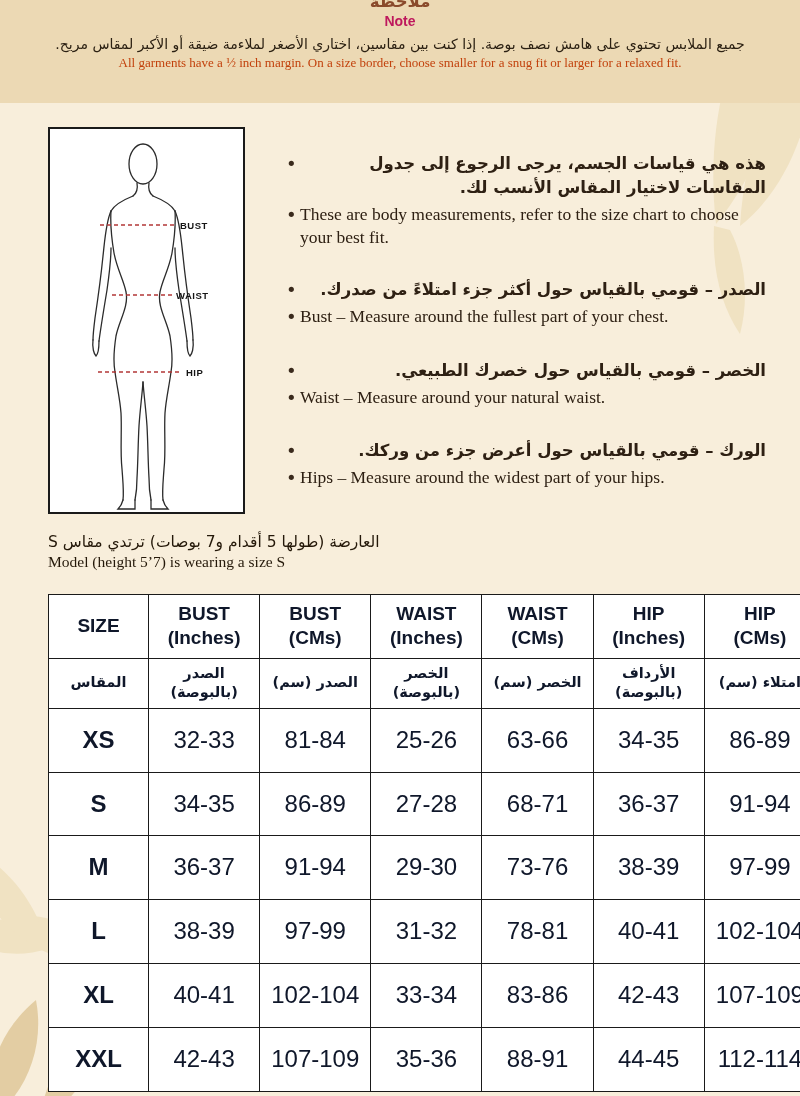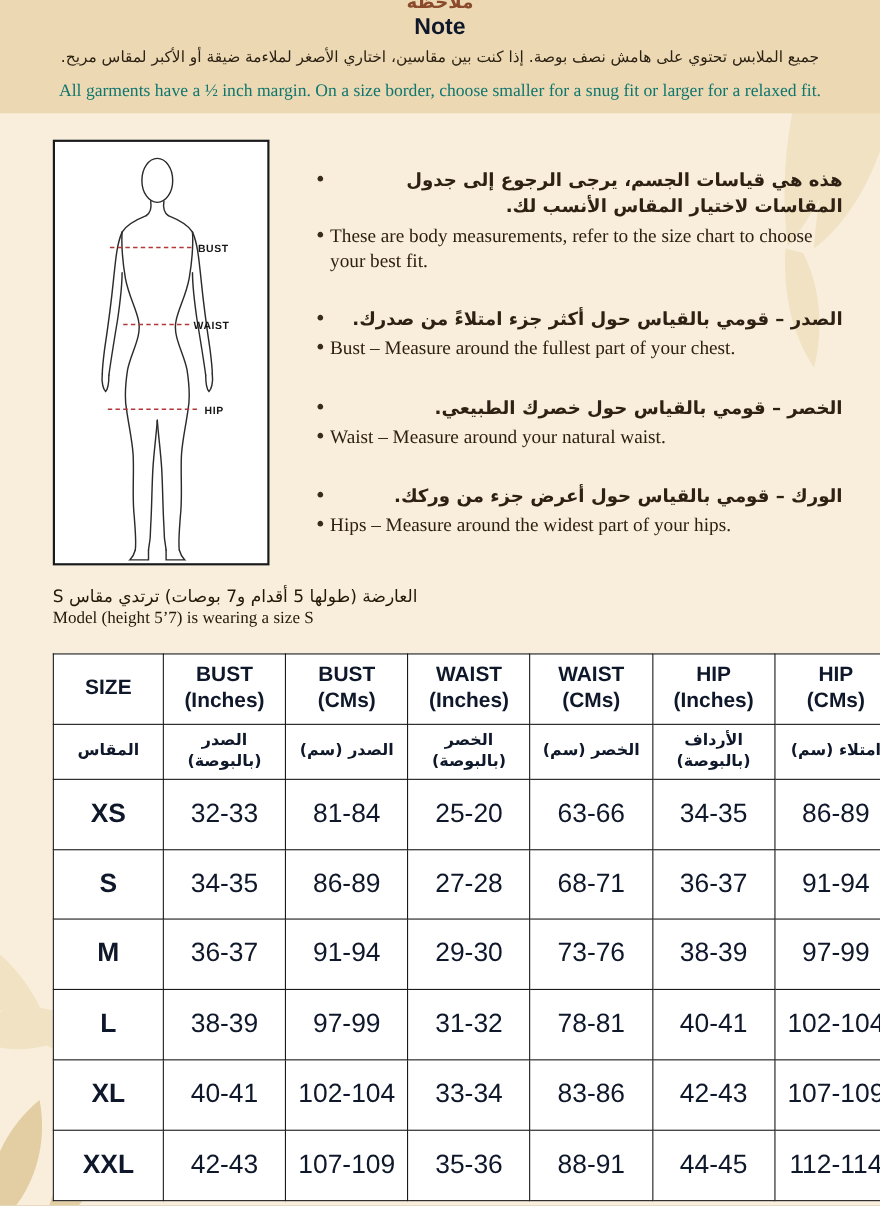--- a/index.html
+++ b/index.html
@@ -59,23 +59,23 @@
   .size-table tbody td { font-size:24px; padding:17px 2px; line-height:1.2; }
   .size-cell { font-weight:bold; }
   .c-size { width:100px; }
 
   
   .note-band {
     position:absolute; left:0; bottom:0; width:800px; height:124px;
     background:#ecd9b4; text-align:center; box-sizing:border-box; padding-top:13px;
   }
   .note-title-ar { font-family:"DejaVu Sans", sans-serif; font-weight:bold; font-size:16.5px; color:#8a4a2b; }
-  .note-title-en { font-family:"Liberation Sans", sans-serif; font-weight:bold; font-size:21px; color:#0f172a; margin-top:2px; }
+  .note-title-en { font-family:"Liberation Sans", sans-serif; font-weight:bold; font-size:14px; color:#be185d; margin-top:2px; }
   .note-body-ar { font-family:"DejaVu Sans", sans-serif; font-size:14px; color:#2b2012; margin-top:7px; }
-  .note-body-en { font-family:"Liberation Serif", serif; font-size:16px; color:#0f766e; margin-top:14px; }
+  .note-body-en { font-family:"Liberation Serif", serif; font-size:13px; color:#c2410c; margin-top:3px; }
 </style>
 </head>
 <body>
 
 <div class="page">
 
   <svg class="deco" style="right:-24px; top:-14px;" width="230" height="350" viewBox="0 0 230 350">
     <g fill="#f0e2c2">
       <path d="M168,6 C130,70 112,150 122,238 C170,180 196,94 200,6 Z"></path>
       <path d="M206,60 C172,110 150,170 146,240 C192,204 216,140 222,78 Z"></path>
@@ -257,21 +257,21 @@
               <div dir="rtl">امتلاء (سم)</div>
               <div dir="rtl"></div>
             </th>
         </tr>
       </thead>
       <tbody>
         <tr>
           <td class="size-cell">XS</td>
           <td>32-33</td>
           <td>81-84</td>
-          <td>25-20</td>
+          <td>25-26</td>
           <td>63-66</td>
           <td>34-35</td>
           <td>86-89</td>
         </tr>
         <tr>
           <td class="size-cell">S</td>
           <td>34-35</td>
           <td>86-89</td>
           <td>27-28</td>
           <td>68-71</td>

